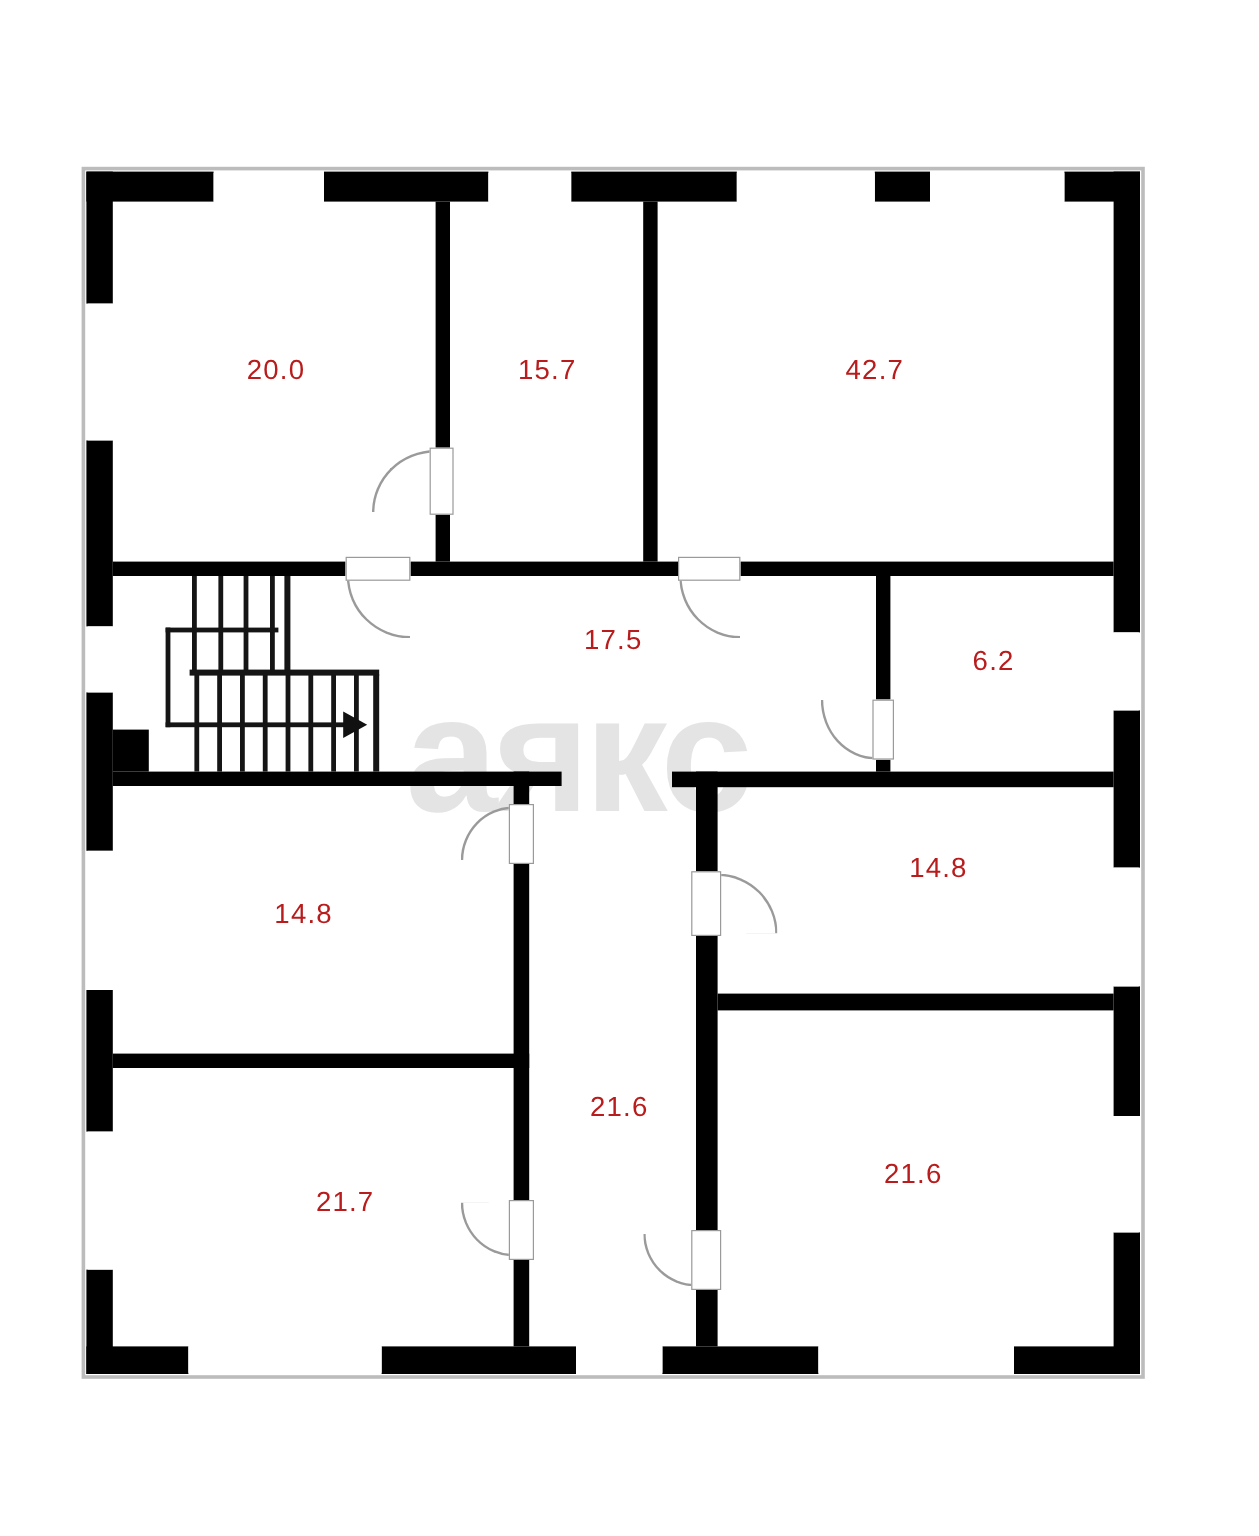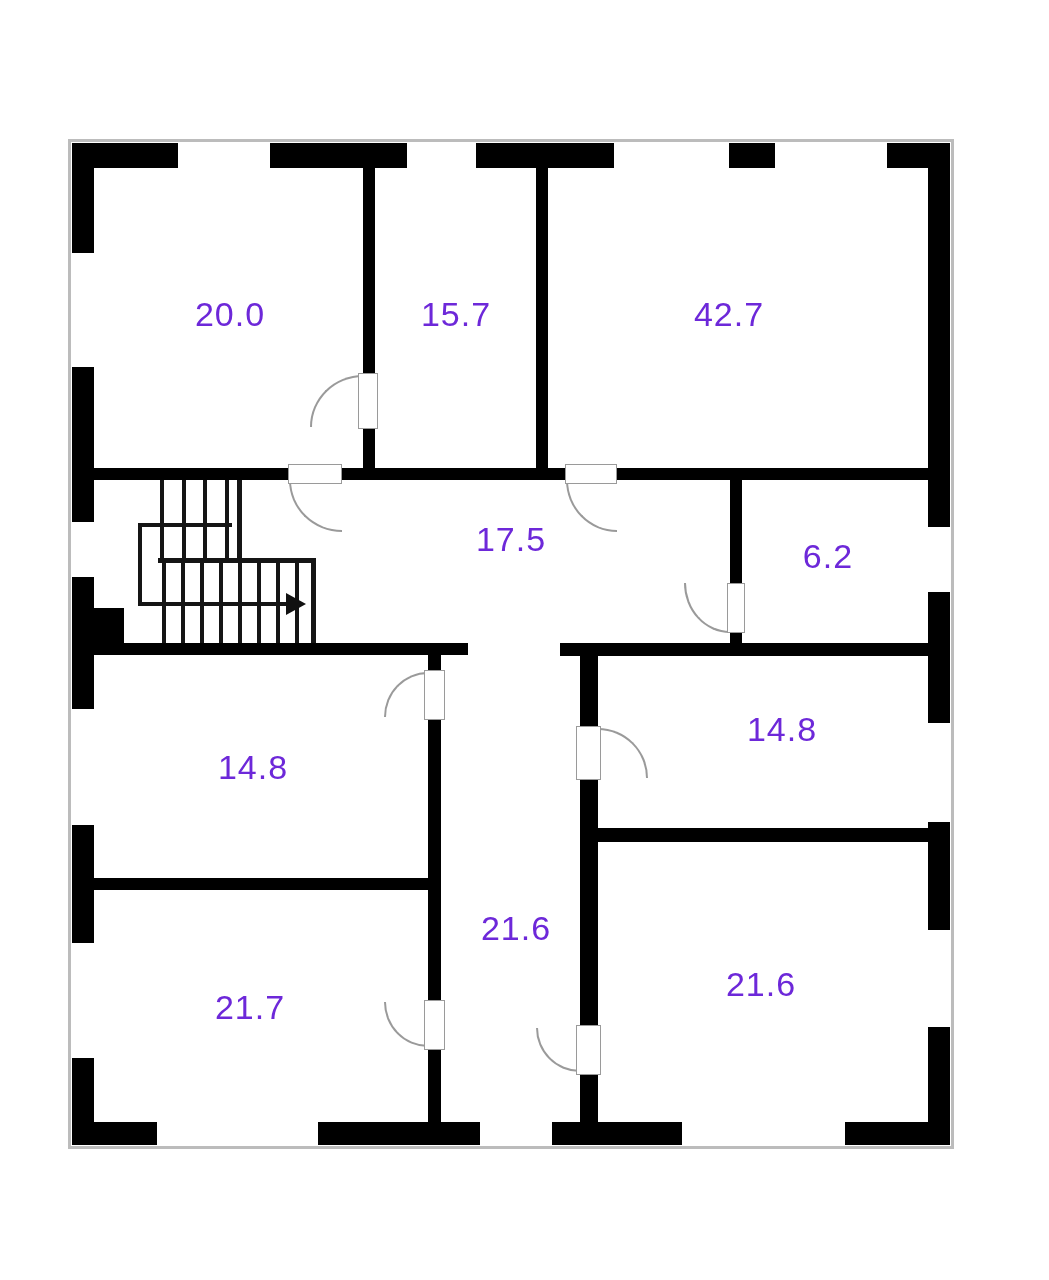--- a/index.html
+++ b/index.html
@@ -15,31 +15,32 @@
   .wall{position:absolute;background:#000;}
   .window{position:absolute;background:#fff;}
   .tread{position:absolute;background:#151515;}
   .leaf{position:absolute;background:#fff;border:1px solid #9a9a9a;box-sizing:border-box;}
   .arc{position:absolute;box-sizing:border-box;}
   .arc-tl{border-top:2px solid #9a9a9a;border-left:2px solid #9a9a9a;border-top-left-radius:100% 100%;}
   .arc-tr{border-top:2px solid #9a9a9a;border-right:2px solid #9a9a9a;border-top-right-radius:100% 100%;}
   .arc-bl{border-bottom:2px solid #9a9a9a;border-left:2px solid #9a9a9a;border-bottom-left-radius:100% 100%;}
   .walk-arrow{position:absolute;width:0;height:0;border-left:20px solid #111;
               border-top:11px solid transparent;border-bottom:11px solid transparent;}
-  .room-label{position:absolute;width:124px;text-align:center;font-size:34px;color:#6d28d9;
+  .room-label{position:absolute;width:124px;text-align:center;font-size:23px;color:#b91c1c;
               z-index:5;letter-spacing:1px;}
   #listing-id{right:22px;top:1244px;font-size:27px;font-weight:bold;color:#e01b1b;z-index:6;
               font-family:"DejaVu Sans", sans-serif;letter-spacing:1px;}
 </style>
 </head>
 <body>
 
 <div id="stage">
 
 
+  <div class="abs" id="watermark">аякс</div>
 
   <div class="abs" id="plan-frame"></div>
 
   <div class="abs" id="plan">
       <div class="wall" style="left: 72px; top: 143px; width: 106px; height: 25px;"></div>
       <div class="wall" style="left: 270px; top: 143px; width: 137px; height: 25px;"></div>
       <div class="wall" style="left: 476px; top: 143px; width: 138px; height: 25px;"></div>
       <div class="wall" style="left: 729px; top: 143px; width: 46px; height: 25px;"></div>
       <div class="wall" style="left: 887px; top: 143px; width: 63px; height: 25px;"></div>
       <div class="wall" style="left: 72px; top: 143px; width: 22px; height: 110px;"></div>
@@ -126,16 +127,16 @@
     </div>
 
   <div class="room-label" style="left:168px;top:295px;">20.0</div>
   <div class="room-label" style="left:394px;top:295px;">15.7</div>
   <div class="room-label" style="left:667px;top:295px;">42.7</div>
   <div class="room-label" style="left:449px;top:520px;">17.5</div>
   <div class="room-label" style="left:766px;top:537px;">6.2</div>
   <div class="room-label" style="left:191px;top:748px;">14.8</div>
   <div class="room-label" style="left:720px;top:710px;">14.8</div>
   <div class="room-label" style="left:454px;top:909px;">21.6</div>
-  <div class="room-label" style="left:188px;top:988px;">21.7</div>
+  <div class="room-label" style="left:188px;top:988px;text-align:right;">21.7</div>
   <div class="room-label" style="left:699px;top:965px;">21.6</div>
 
 </div>
 
 </body></html>

